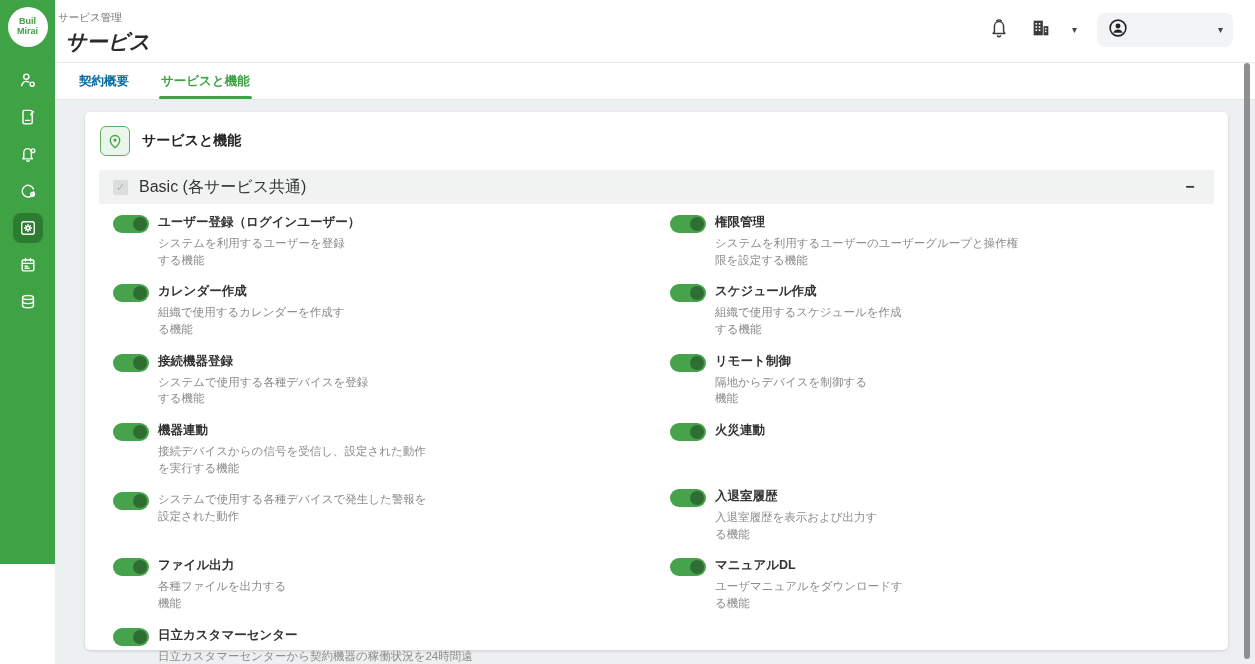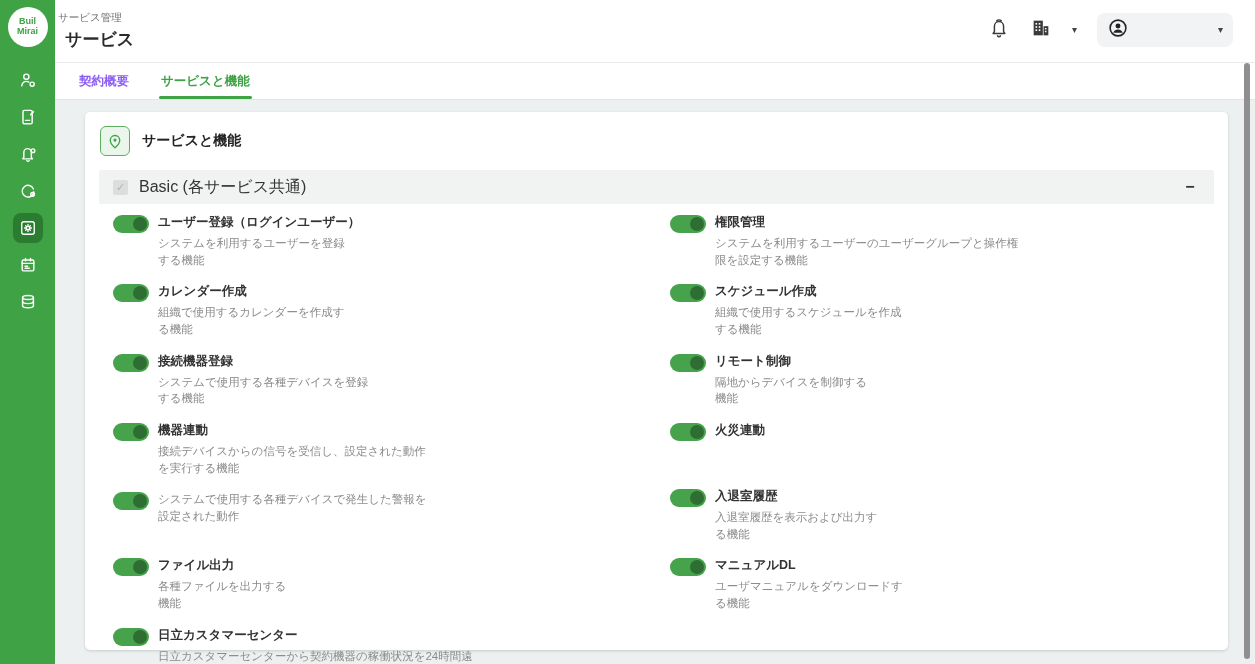--- a/index.html
+++ b/index.html
@@ -3,21 +3,21 @@
 <meta charset="utf-8">
 <style>
   * { box-sizing: border-box; margin: 0; padding: 0; }
   html,body { width:1255px; height:664px; overflow:hidden; }
   body {
     font-family: "Liberation Sans", "DejaVu Sans", sans-serif;
     background:#ffffff; color:#222; position:relative;
   }
   
   .sidebar {
-    position:absolute; left:0; top:0; width:55px; height:664px;
+    position:absolute; left:0; top:0; width:55px; height:564px;
     background:#3fa245; display:flex; flex-direction:column; align-items:center;
   }
   .logo {
     width:40px; height:40px; border-radius:50%; background:#fff; margin-top:7px;
     display:flex; flex-direction:column; align-items:center; justify-content:center;
     color:#3fa245; font-weight:bold; font-size:9px; line-height:1.1; text-align:center;
   }
   .nav { margin-top:18px; display:flex; flex-direction:column; gap:7px; }
   .nav-item {
     width:30px; height:30px; border-radius:8px; display:flex;
@@ -27,40 +27,40 @@
   .nav-item svg { display:block; }
 
   
   .main { position:absolute; left:55px; top:0; width:1200px; height:664px; }
 
   .topbar { height:62px; background:#fff; position:relative; }
   .breadcrumb {
     position:absolute; left:3px; top:11px; font-size:10.5px; color:#6d6d6d;
   }
   .page-title {
-    position:absolute; left:10px; top:28px; font-size:17px; font-weight:bold; color:#2b2b2b;
+    position:absolute; left:10px; top:28px; font-size:21px; font-weight:bold; color:#2b2b2b;font-style:italic;
   }
   .topbar-right {
     position:absolute; right:22px; top:13px; display:flex; align-items:center; gap:20px;
   }
   .caret { font-size:10px; color:#444; line-height:1; }
   .account-chip {
     width:136px; height:34px; background:#f1f3f4; border-radius:8px;
     display:flex; align-items:center; justify-content:space-between;
     padding:0 10px; cursor:pointer;
   }
 
   
   .tabbar {
     height:38px; background:#fff; border-top:1px solid #e9e9e9; border-bottom:1px solid #e4e6e6;
     display:flex; padding-left:8px;
   }
   .tab {
     padding:0 16px; display:flex; align-items:center; font-size:12.5px; font-weight:bold;
-    color:#8b5cf6; position:relative; cursor:pointer;
+    color:#0369a1; position:relative; cursor:pointer;
   }
   .tab.active { color:#3fa245; }
   .tab.active::after {
     content:""; position:absolute; left:14px; right:14px; bottom:0; height:3px;
     background:#3fa245; border-radius:2px;
   }
 
   
   .content {
     background:#edf0f0; height:564px; padding:12px 27px 0 30px;

